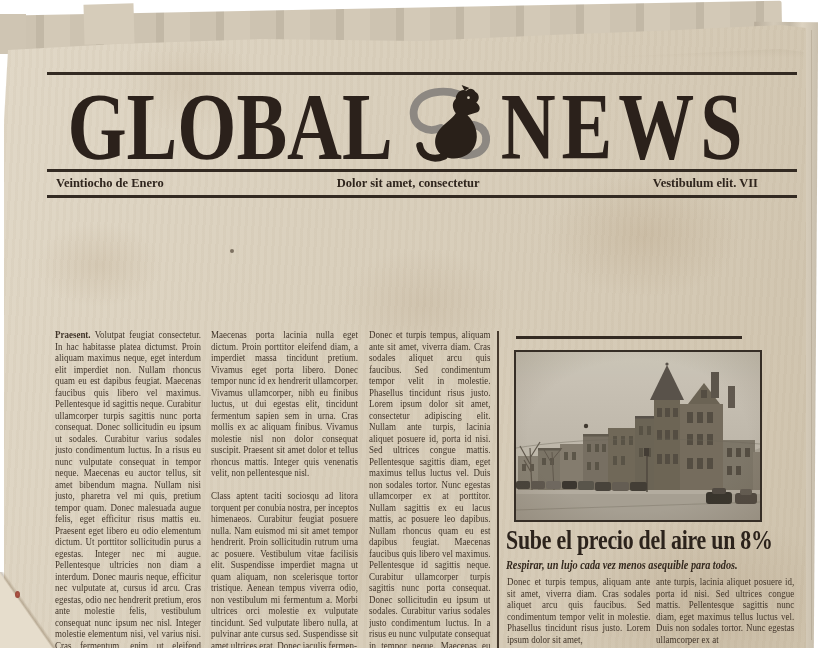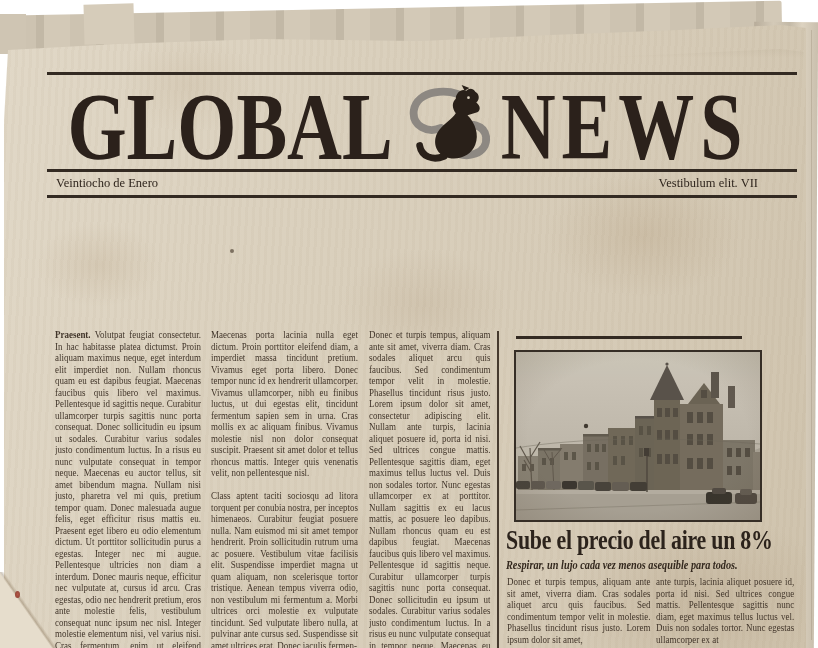--- a/index.html
+++ b/index.html
@@ -48,21 +48,21 @@
   .rule-mid2{left:47px;top:195px;width:750px;height:2.5px;}
 
   .masthead{left:56px;top:84px;width:704px;height:84px;display:flex;align-items:center;
     justify-content:center;z-index:5;}
   .mast-word{font-weight:bold;font-size:76px;line-height:1;color:#2b211b;transform:scaleY(1.25);
     white-space:nowrap;}
   .mast-word.news{letter-spacing:6px;}
   .logo{width:108px;height:82px;flex:0 0 auto;}
 
   .dateline{left:56px;top:176px;width:702px;display:flex;justify-content:space-between;z-index:5;
-    font-weight:normal;font-size:12.5px;color:#2f251d;}
+    font-weight:bold;font-size:12.5px;color:#2f251d;}
 
   .bodytext{font-size:10.2px;line-height:11.5px;text-align:justify;color:#41352a;
     transform:scaleX(.88);transform-origin:0 0;z-index:5;}
   .bodytext p{margin:0;}
   .bodytext p + p{margin-top:11.5px;}
   .col{top:329px;height:322px;overflow:hidden;}
   .col1{left:55px;width:166px;}
   .col2{left:211px;width:167px;}
   .col3{left:369px;width:138px;}
   .vdivider{left:497px;top:331px;width:2px;height:317px;background:#463a2e;z-index:5;}
@@ -110,20 +110,21 @@
         <path d="M52 73 C 40 78, 29 73, 27 62" fill="none" stroke="#292019" stroke-width="7" stroke-linecap="round"></path>
         <circle cx="77" cy="13" r="1.4" fill="#d9cfbd"></circle>
       </svg>
     </span>
     <span class="mast-word news">NEWS</span>
   </div>
 
   <div class="abs rule rule-mid1"></div>
   <div class="abs dateline">
     <span>Veintiocho de Enero</span>
+    <span>Dolor sit amet, consectetur</span>
     <span>Vestibulum elit. VII</span>
   </div>
   <div class="abs rule rule-mid2"></div>
 
   <div class="abs bodytext col col1">
     <p><b>Praesent.</b><span> Volutpat feugiat consectetur. In hac habitasse platea dictumst. Proin aliquam maximus neque, eget interdum elit imperdiet non. Nullam rhoncus quam eu est dapibus feugiat. Maecenas faucibus quis libero vel maximus. Pellentesque id sagittis neque. Curabitur ullamcorper turpis sagittis nunc porta consequat. Donec sollicitudin eu ipsum ut sodales. Curabitur varius sodales justo condimentum luctus. In a risus eu nunc vulputate consequat in tempor neque. Maecenas eu auctor tellus, sit amet bibendum magna. Nullam nisi justo, pharetra vel mi quis, pretium tempor quam. Donec malesuada augue felis, eget efficitur risus mattis eu. Praesent eget libero eu odio elementum dictum. Ut porttitor sollicitudin purus a egestas. Integer nec mi augue. Pellentesque ultricies non diam a interdum. Donec mauris neque, efficitur nec vulputate at, cursus id arcu. Cras egestas, odio nec hendrerit pretium, eros ante molestie felis, vestibulum consequat nunc ipsum nec nisl. Integer molestie elementum nisi, vel varius nisi. Cras fermentum, enim ut eleifend maximus,</span></p>
   </div>
   <div class="abs bodytext col col2">
     <p>Maecenas porta lacinia nulla eget dictum. Proin porttitor eleifend diam, a imperdiet massa tincidunt pretium. Vivamus eget porta libero. Donec tempor nunc id ex hendrerit ullamcorper. Vivamus ullamcorper, nibh eu finibus luctus, ut dui egestas elit, tincidunt fermentum sapien sem in urna. Cras mollis ex ac aliquam finibus. Vivamus molestie nisl non dolor consequat suscipit. Praesent sit amet dolor et tellus rhoncus mattis. Integer quis venenatis velit, non pellentesque nisl.</p>
     <p>Class aptent taciti sociosqu ad litora torquent per conubia nostra, per inceptos himenaeos. Curabitur feugiat posuere nulla. Nam euismod mi sit amet tempor hendrerit. Proin sollicitudin rutrum urna ac posuere. Vestibulum vitae facilisis elit. Suspendisse imperdiet magna ut quam aliquam, non scelerisque tortor tristique. Aenean tempus viverra odio, non vestibulum mi fermentum a. Morbi ultrices orci molestie ex vulputate tincidunt. Sed vulputate libero nulla, at pulvinar ante cursus sed. Suspendisse sit amet ultrices erat. Donec iaculis fermen-</p>

